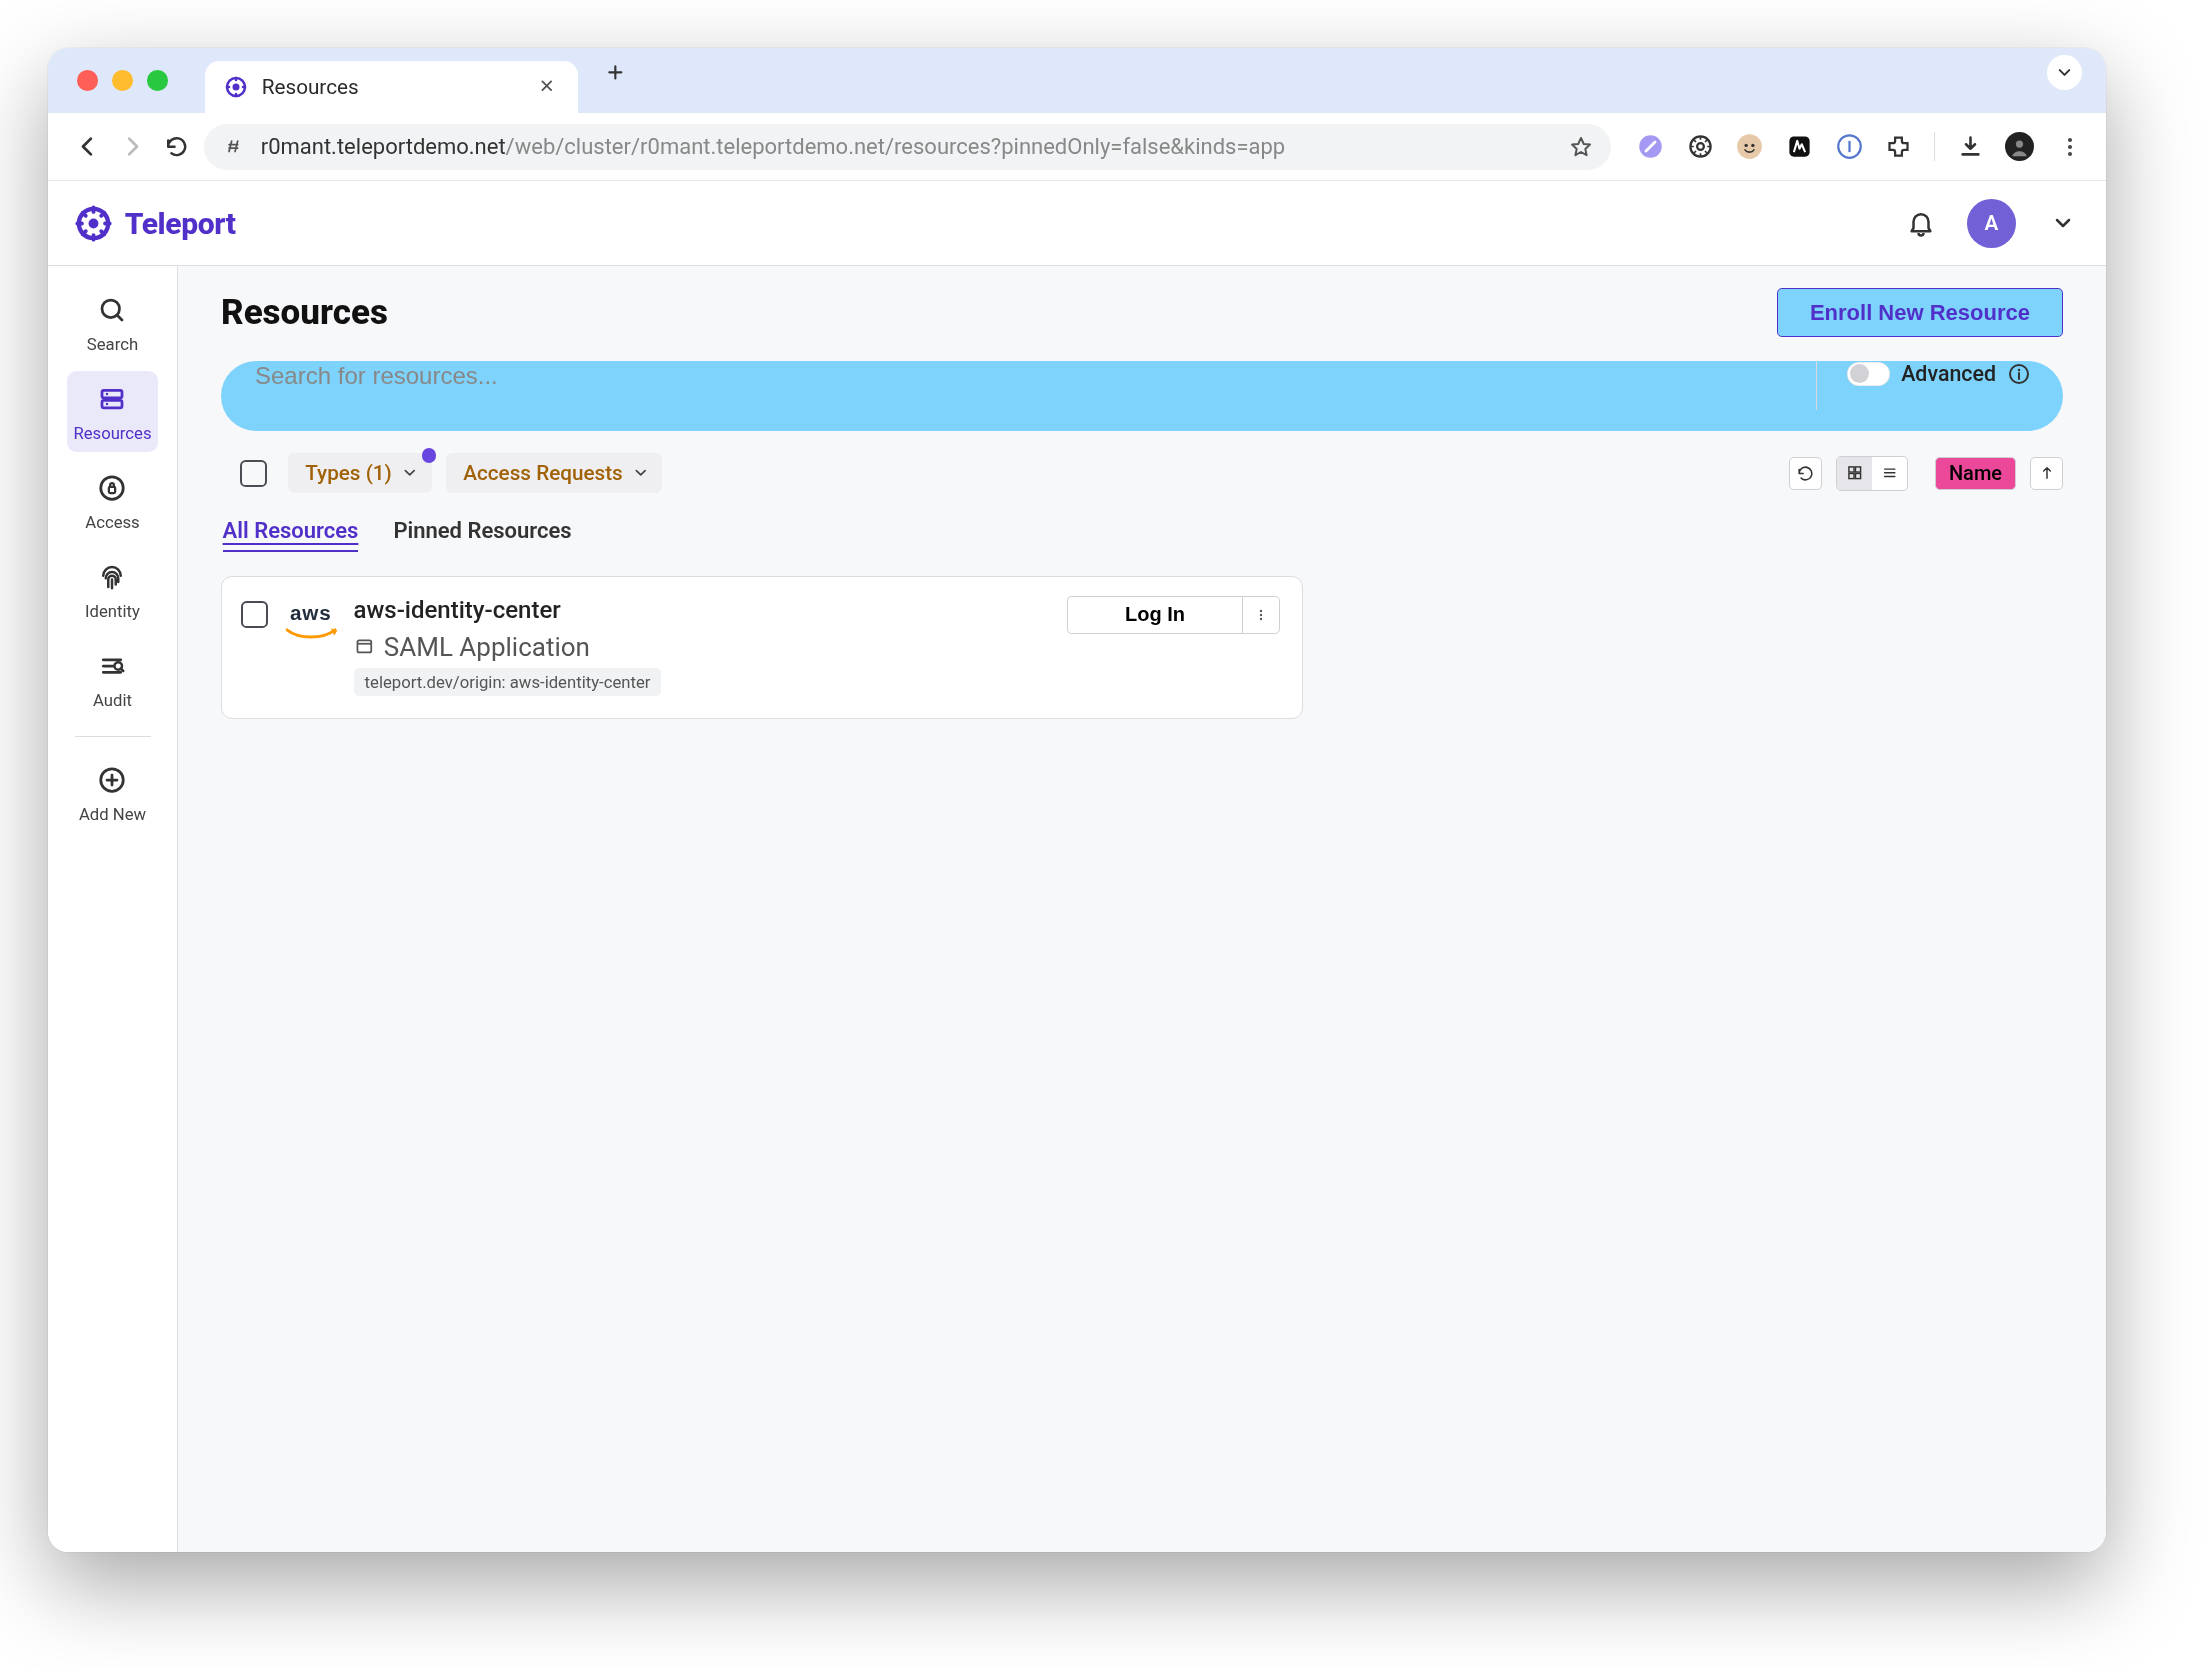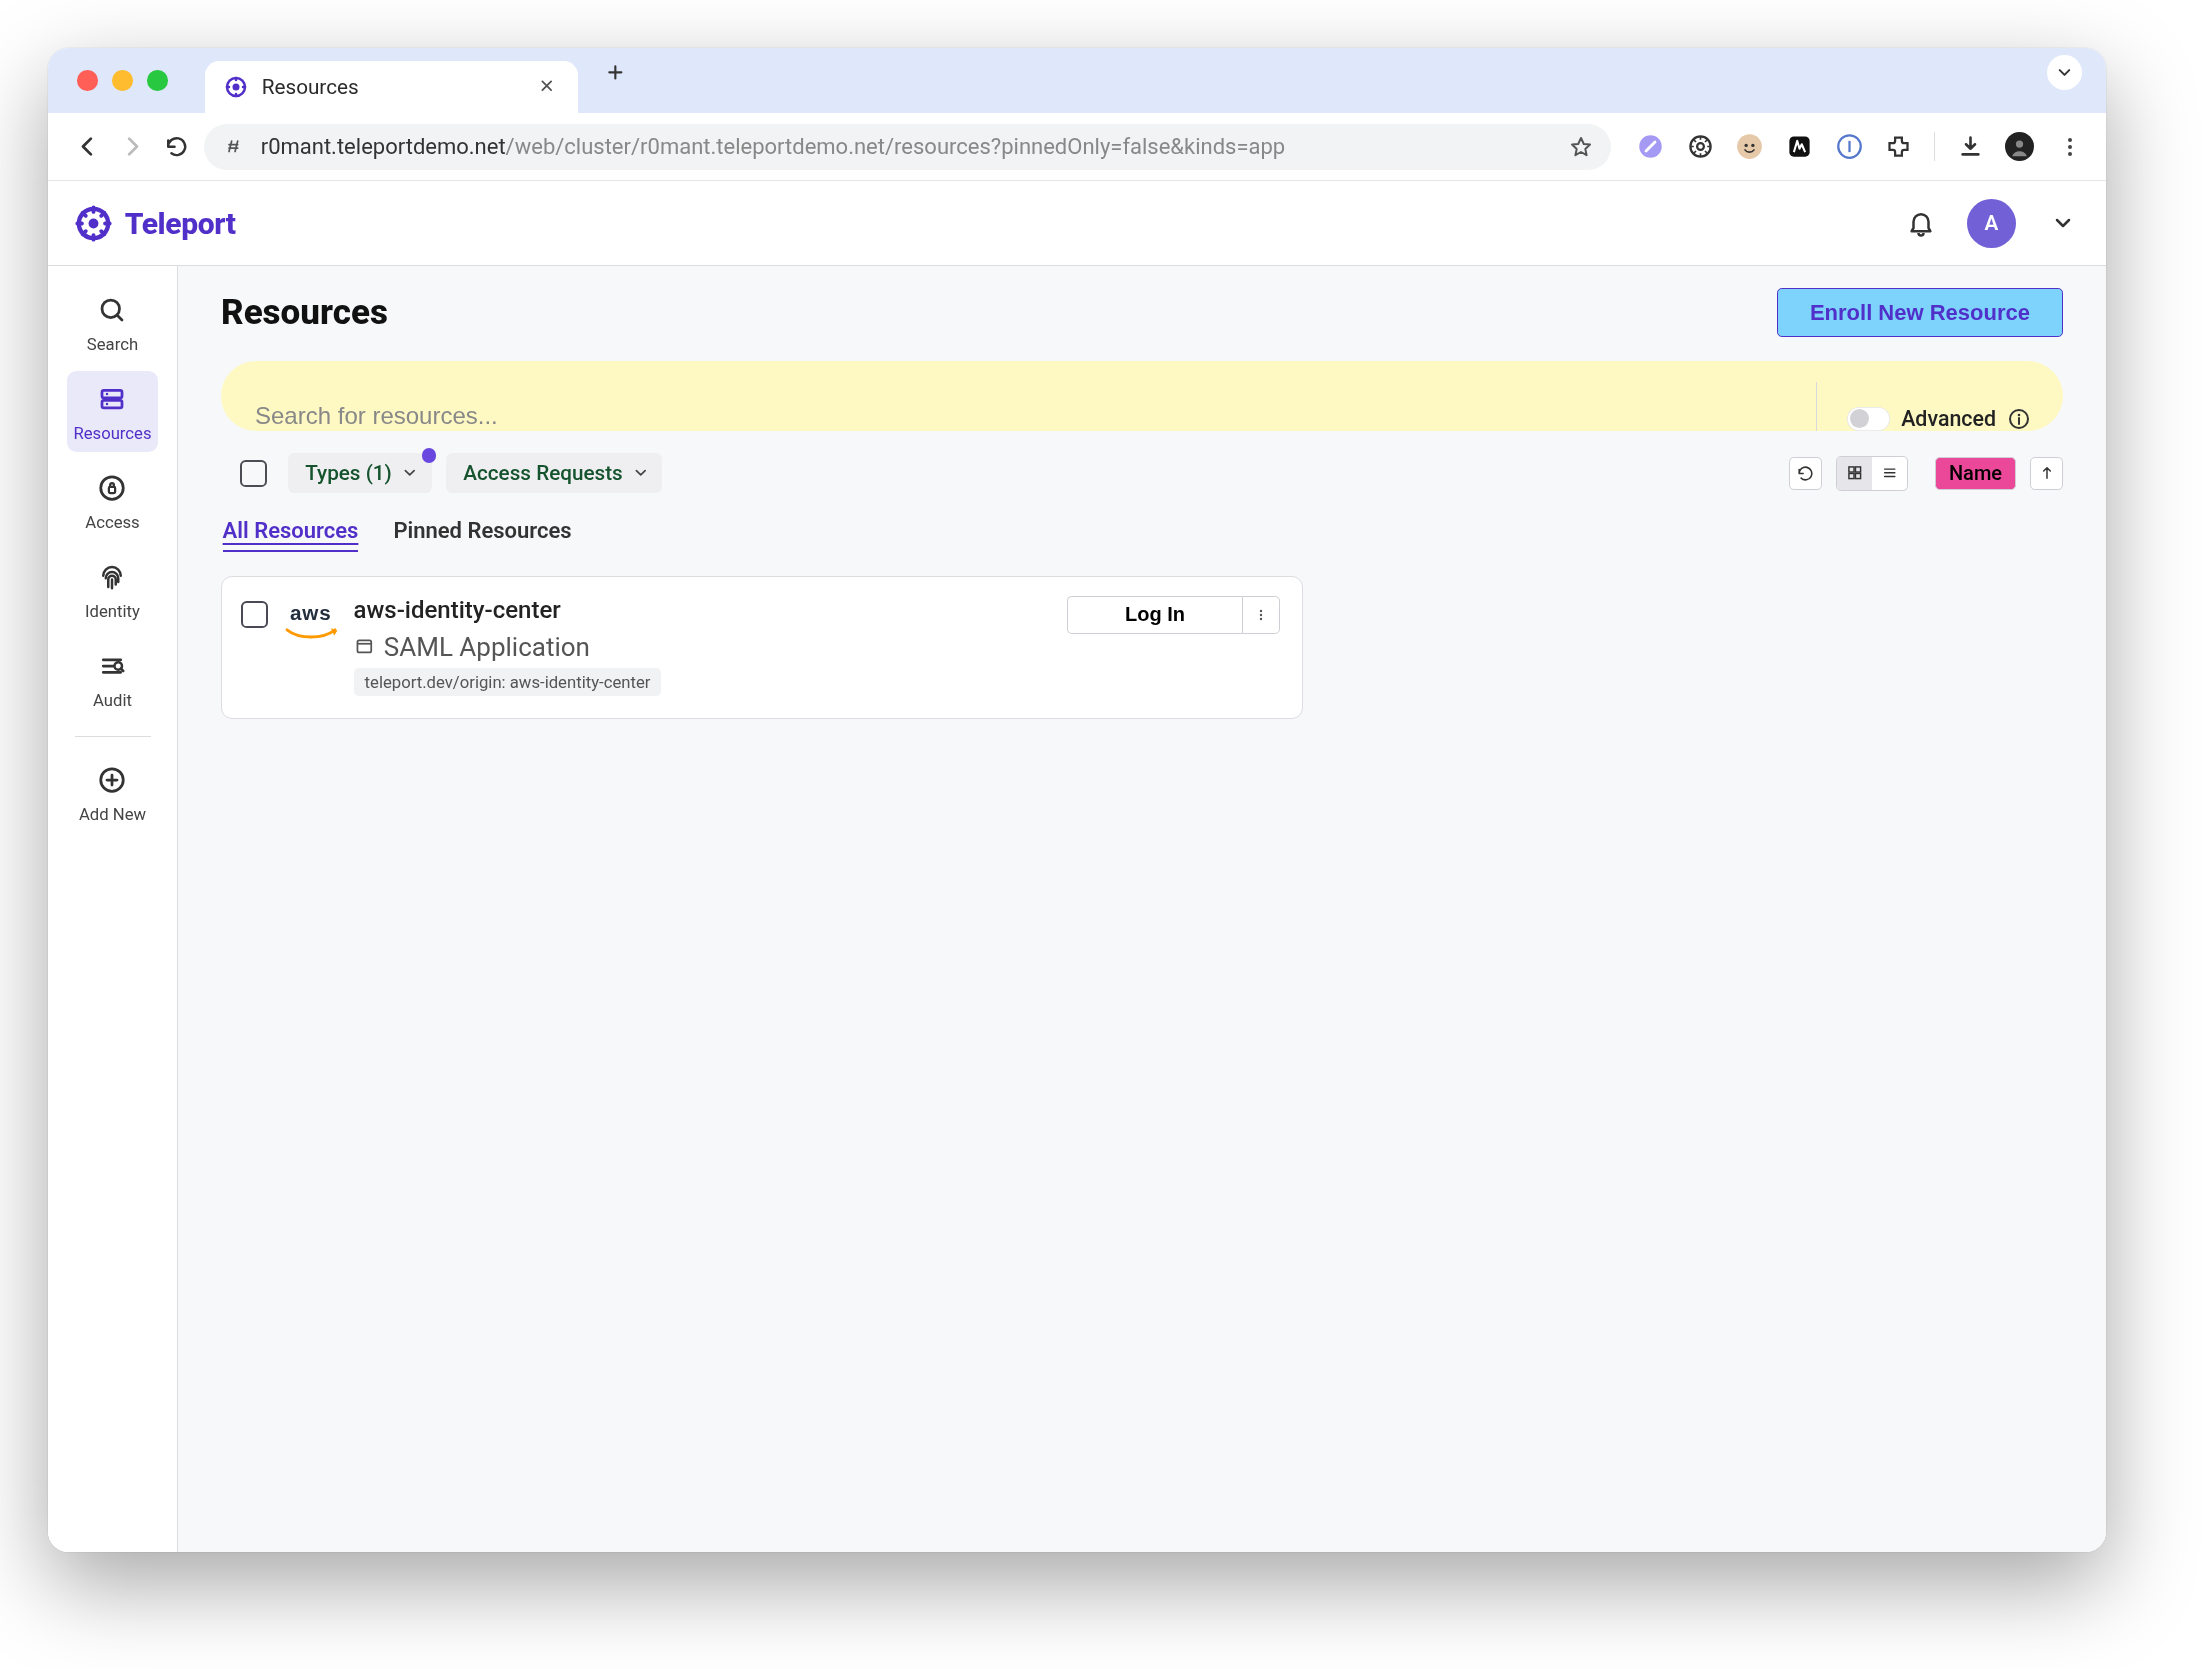--- a/index.html
+++ b/index.html
@@ -240,24 +240,24 @@
     background: #7dd3fc;
     border-radius: 4.8px;
     font-size: 22px;
     font-weight: 600;
     display: flex; align-items: center;
     cursor: pointer;
   }
 
   .searchbar {
     height: 70px;
-    background: #fef9c3;
+    background: #7dd3fc;
     border-radius: 35px;
     display: flex;
-    align-items: flex-end;
+    align-items: flex-start;
     padding: 0 32px;
     gap: 16px;
     margin-bottom: 22px;
   }
   .search-input-wrap {
     flex: 1;
     display: flex; align-items: center;
   }
   .search-input-wrap input {
     flex: 1;
@@ -296,21 +296,21 @@
     border-radius: 5.6px;
     margin-left: 19px;
     margin-right: 6.4px;
   }
   .pill-btn {
     height: 40px;
     padding: 0 12.7px 0 17.5px;
     background: #EFEFF1;
     border-radius: 6.4px;
     display: flex; align-items: center; gap: 9.5px;
-    font-size: 20.7px; color: #14532d; font-weight: 500;
+    font-size: 20.7px; color: #a16207; font-weight: 500;
     cursor: pointer;
     position: relative;
   }
   .pill-btn.hasdot::after {
     content: "";
     position: absolute;
     right: -4.8px; top: -4.8px;
     width: 14.3px; height: 14.3px; border-radius: 50%;
     background: var(--badge-purple);
   }

